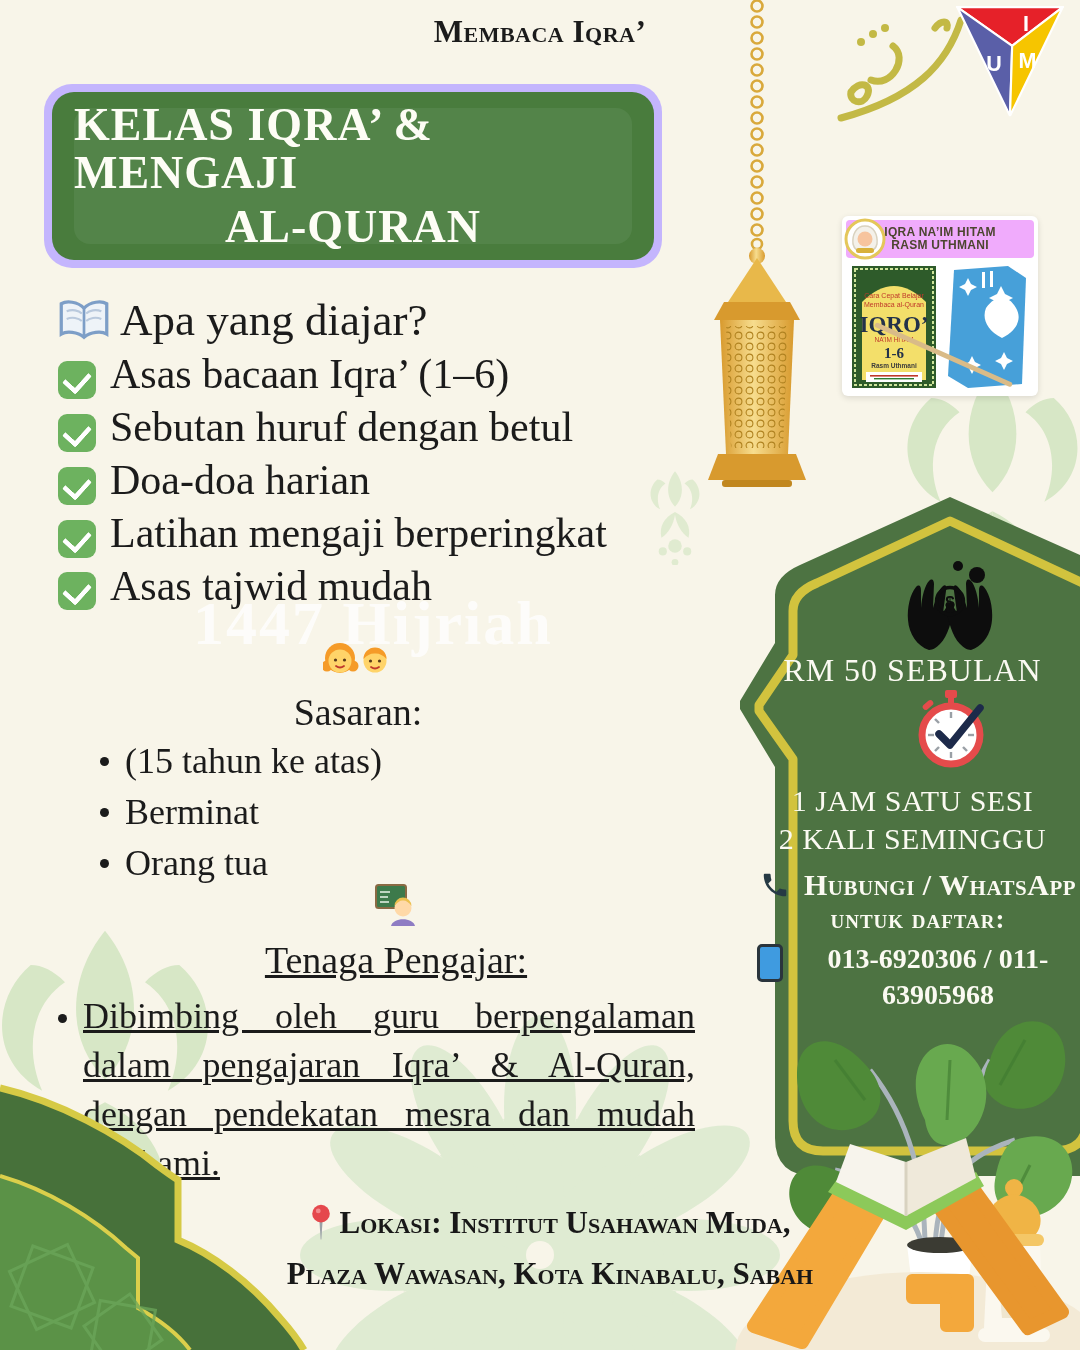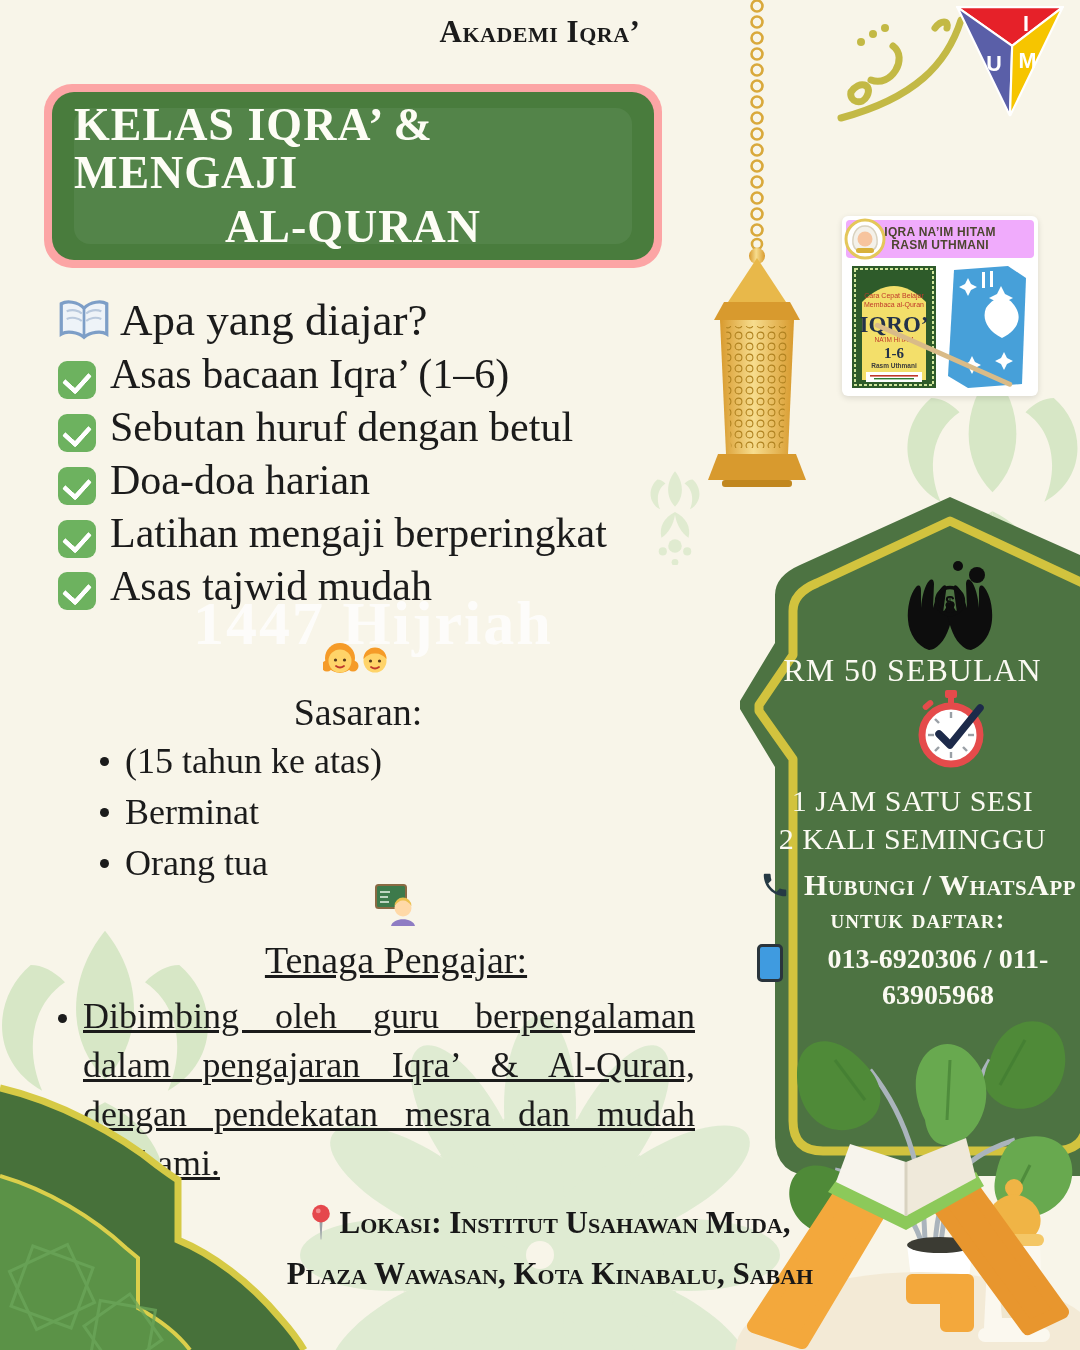--- a/index.html
+++ b/index.html
@@ -4,21 +4,21 @@
 <style>
   html,body{margin:0;padding:0;background:#e9e6da;}
   #poster{position:relative;width:1080px;height:1350px;margin:0 auto;background:#f8f5e9;overflow:hidden;
           font-family:"Liberation Serif",serif;color:#1b1b1b;}
   .abs{position:absolute;}
   .sc{font-variant:small-caps;}
   .center{text-align:center;}
   
   .brand{left:0;top:14px;width:100%;text-align:center;font-size:31px;font-weight:bold;letter-spacing:.5px;}
   
-  .banner{left:44px;top:84px;width:618px;height:184px;background:#fca5a5;border-radius:28px;padding:8px;box-sizing:border-box;}
+  .banner{left:44px;top:84px;width:618px;height:184px;background:#c4b5fd;border-radius:28px;padding:8px;box-sizing:border-box;}
   .banner-mid{width:100%;height:100%;background:#497c3d;border-radius:22px;padding:16px 22px;box-sizing:border-box;}
   .banner-in{width:100%;height:100%;background:#538449;border-radius:16px;display:flex;flex-direction:column;
              align-items:center;justify-content:center;gap:6px;}
   .banner-line{color:#fdfdf5;font-weight:bold;font-size:46px;letter-spacing:1px;line-height:1.05;}
   
   .card{left:842px;top:216px;width:196px;height:180px;background:#ffffff;border-radius:6px;
         box-shadow:0 2px 6px rgba(0,0,0,.12);}
   .card-band{position:absolute;left:4px;top:4px;right:4px;height:38px;background:#f0abfc;border-radius:4px;
              display:flex;flex-direction:column;align-items:center;justify-content:center;
              font-family:"Liberation Sans",sans-serif;font-weight:bold;font-size:12px;line-height:1.1;
@@ -104,21 +104,21 @@
       </g>
       <circle r="14" fill="#f8f5e9"></circle>
     </g>
     <use href="#damask" x="-45" y="925" width="300" height="400"></use>
     <use href="#damask" x="870" y="365" width="245" height="330"></use>
     <use href="#damask" x="640" y="470" width="70" height="95" opacity=".7"></use>
   </svg>
 
   <div class="abs watermark">1447 Hijriah</div>
 
-  <div class="abs brand sc">Akademi Iqra’</div>
+  <div class="abs brand sc">Membaca Iqra’</div>
 
   <svg class="abs" style="left:815px;top:12px" width="155" height="118" viewBox="0 0 155 118">
     <g fill="none" stroke="#c3b945" stroke-width="7" stroke-linecap="round">
       <path d="M146,8 C132,52 100,86 26,106"></path>
       <path d="M78,34 C94,46 76,76 56,68"></path>
       <path d="M36,80 c8,-12 22,-8 16,4 c-5,10 -18,6 -16,-4"></path>
       <path d="M120,16 c6,-8 14,-8 12,0"></path>
     </g>
     <g fill="#c3b945">
       <circle cx="58" cy="22" r="4"></circle>

